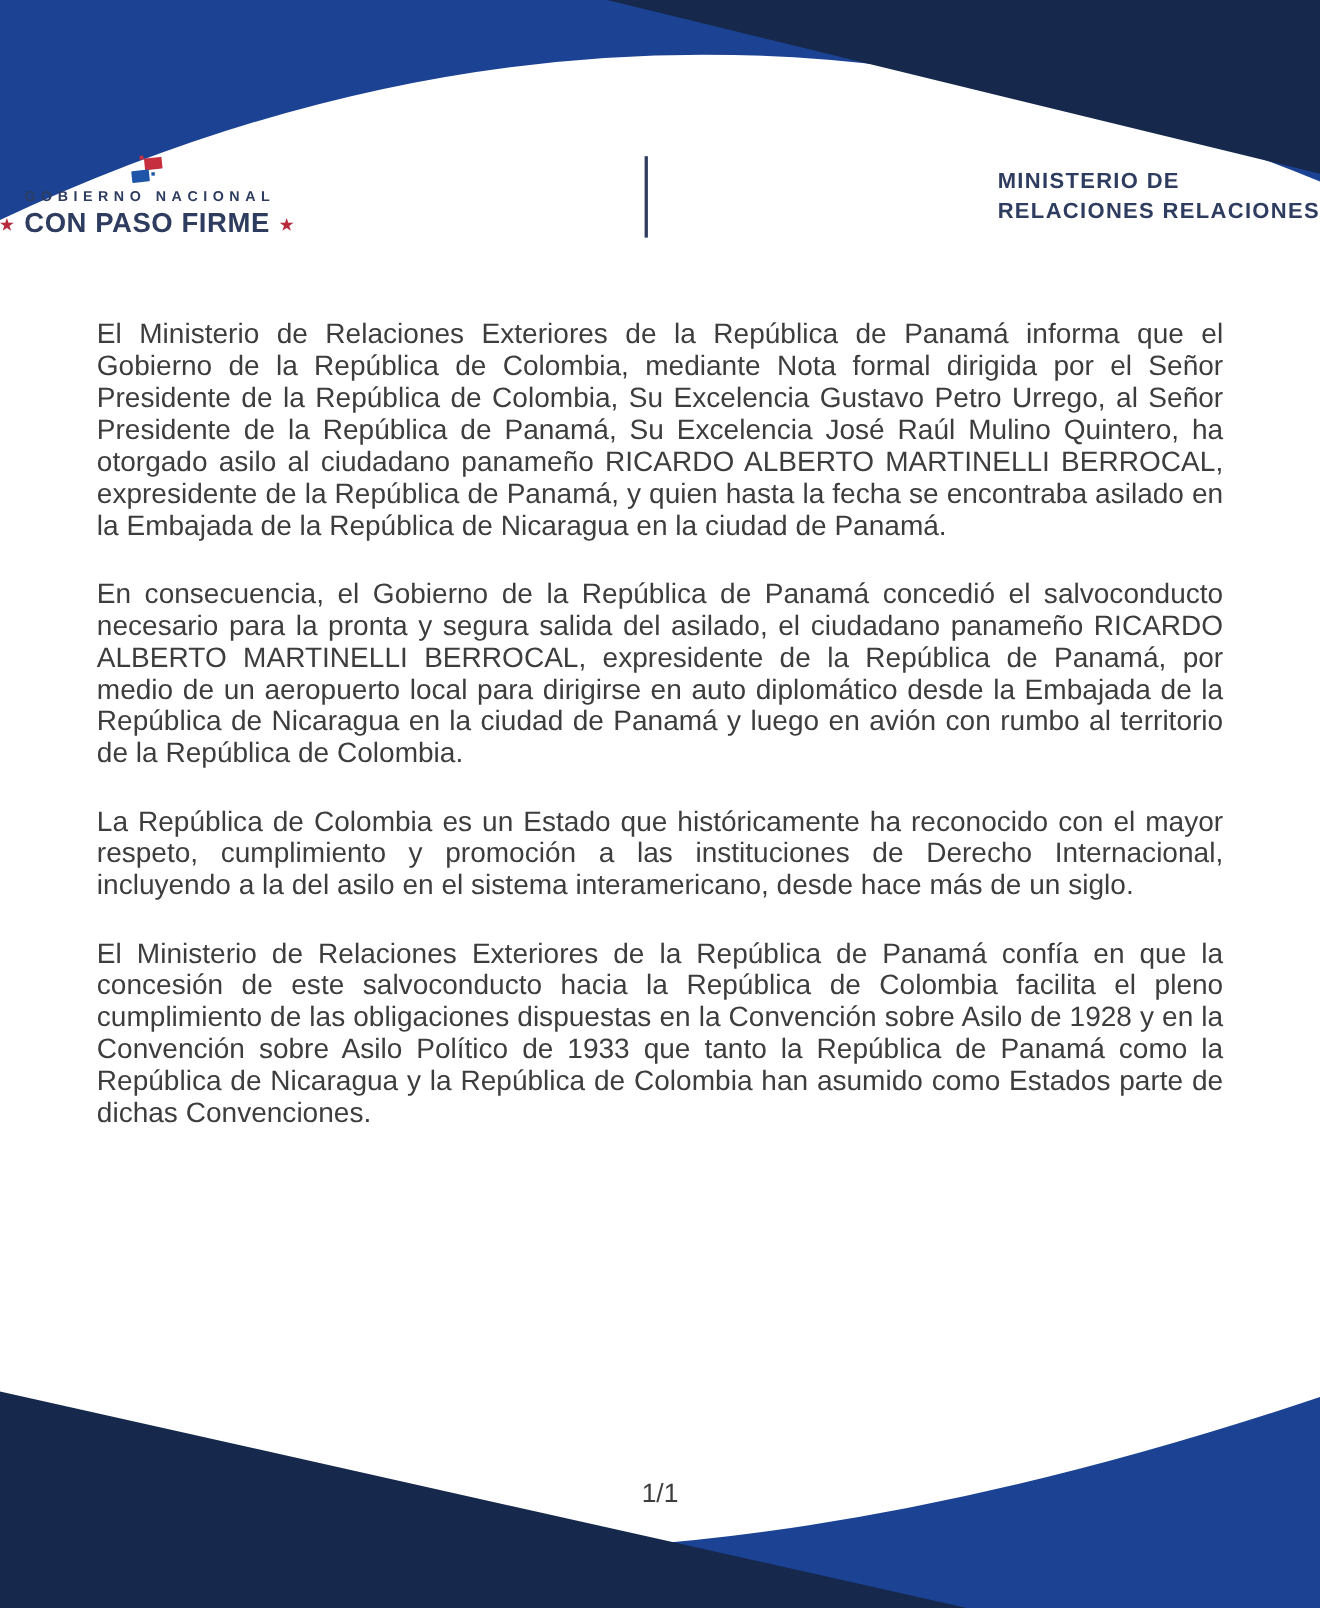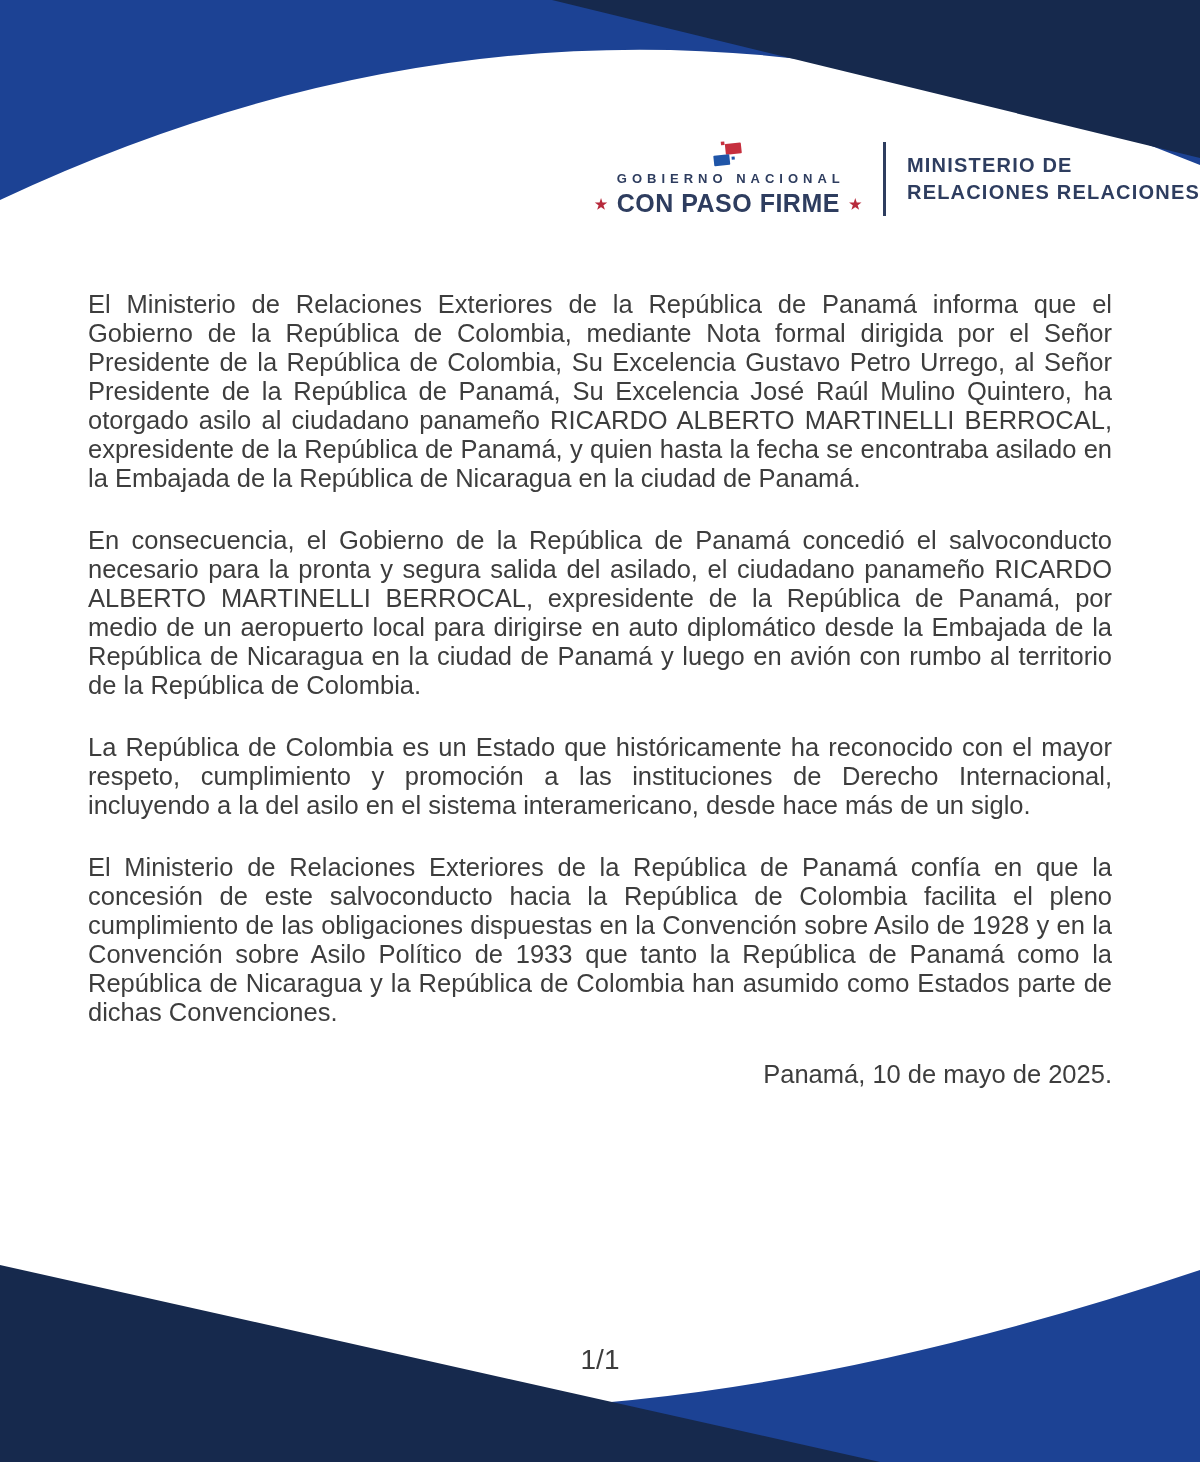--- a/index.html
+++ b/index.html
@@ -14,21 +14,21 @@
   
   .corners {
     position: absolute; left: 0; top: 0;
     width: 1200px; height: 1462px;
     display: block;
   }
 
   
   .header {
     position: absolute; top: 140px; left: 0; width: 100%;
-    display: flex; justify-content: flex-end; align-items: center;
+    display: flex; justify-content: space-between; align-items: center;
     gap: 21px;
   }
   .brand { text-align: center; }
   .brand-icon { display: block; margin: 0 auto 3px auto; }
   .gobierno-line {
     font-size: 13px; font-weight: 600;
     letter-spacing: 5px; text-indent: 5px;
     color: var(--header-navy);
     white-space: nowrap;
   }
@@ -58,21 +58,21 @@
     color: var(--body-text);
     font-size: 25.5px; line-height: 29px;
     text-align: justify;
   }
   .content p { margin: 0 0 33px 0; }
   .dateline { text-align: right; }
 
   .page-number {
     position: absolute; top: 1344px; left: 0; width: 100%;
     text-align: center;
-    font-size: 28px; color: var(--body-text);
+    font-size: 24px; color: var(--body-text);
   }
 </style>
 </head>
 <body>
 
 <svg class="corners" viewBox="0 0 1200 1462" xmlns="http://www.w3.org/2000/svg" aria-hidden="true">
 
   <path d="M0,0 H1200 V165 Q600,-82 0,200 Z" style="fill:var(--royal-blue)"></path>
 
   <path d="M552,0 H1200 V158 Z" style="fill:var(--dark-navy)"></path>
@@ -102,16 +102,15 @@
     <div>MINISTERIO DE</div>
     <div>RELACIONES RELACIONES</div>
   </div>
 </div>
 
 <div class="content">
   <p>El Ministerio de Relaciones Exteriores de la República de Panamá informa que el Gobierno de la República de Colombia, mediante Nota formal dirigida por el Señor Presidente de la República de Colombia, Su Excelencia Gustavo Petro Urrego, al Señor Presidente de la República de Panamá, Su Excelencia José Raúl Mulino Quintero, ha otorgado asilo al ciudadano panameño RICARDO ALBERTO MARTINELLI BERROCAL, expresidente de la República de Panamá, y quien hasta la fecha se encontraba asilado en la Embajada de la República de Nicaragua en la ciudad de Panamá.</p>
   <p>En consecuencia, el Gobierno de la República de Panamá concedió el salvoconducto necesario para la pronta y segura salida del asilado, el ciudadano panameño RICARDO ALBERTO MARTINELLI BERROCAL, expresidente de la República de Panamá, por medio de un aeropuerto local para dirigirse en auto diplomático desde la Embajada de la República de Nicaragua en la ciudad de Panamá y luego en avión con rumbo al territorio de la República de Colombia.</p>
   <p>La República de Colombia es un Estado que históricamente ha reconocido con el mayor respeto, cumplimiento y promoción a las instituciones de Derecho Internacional, incluyendo a la del asilo en el sistema interamericano, desde hace más de un siglo.</p>
   <p>El Ministerio de Relaciones Exteriores de la República de Panamá confía en que la concesión de este salvoconducto hacia la República de Colombia facilita el pleno cumplimiento de las obligaciones dispuestas en la Convención sobre Asilo de 1928 y en la Convención sobre Asilo Político de 1933 que tanto la República de Panamá como la República de Nicaragua y la República de Colombia han asumido como Estados parte de dichas Convenciones.</p>
-  <p class="dateline">Panamá, 10 de mayo de 2025.</p>
 </div>
 
 <div class="page-number">1/1</div>
 
 </body></html>

